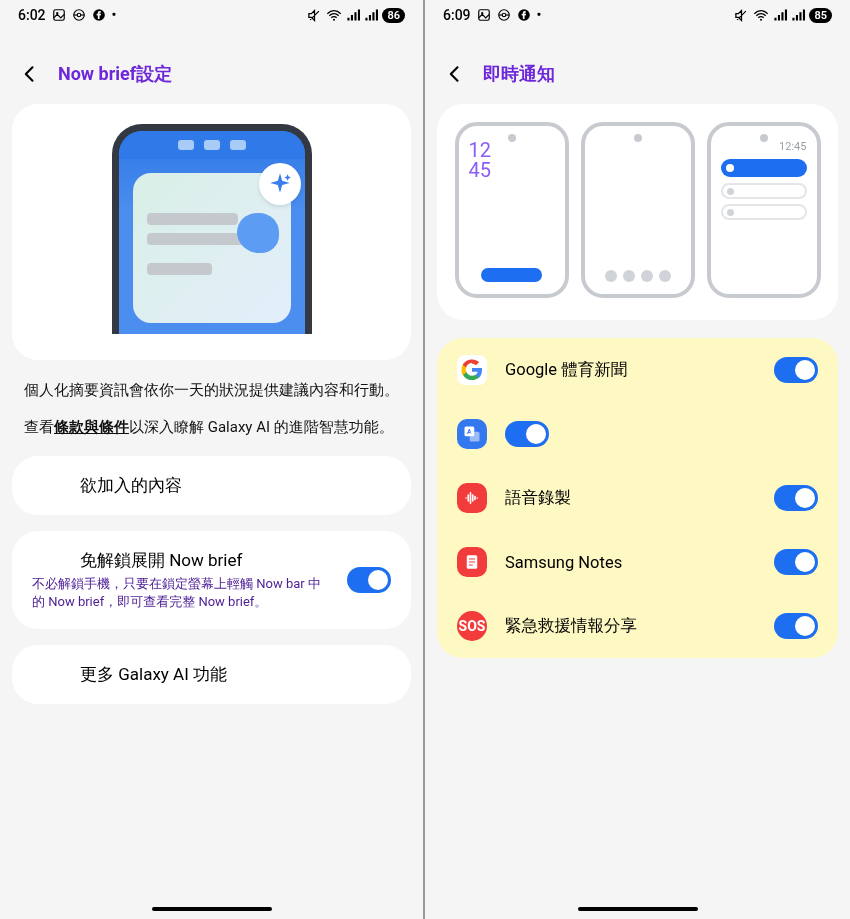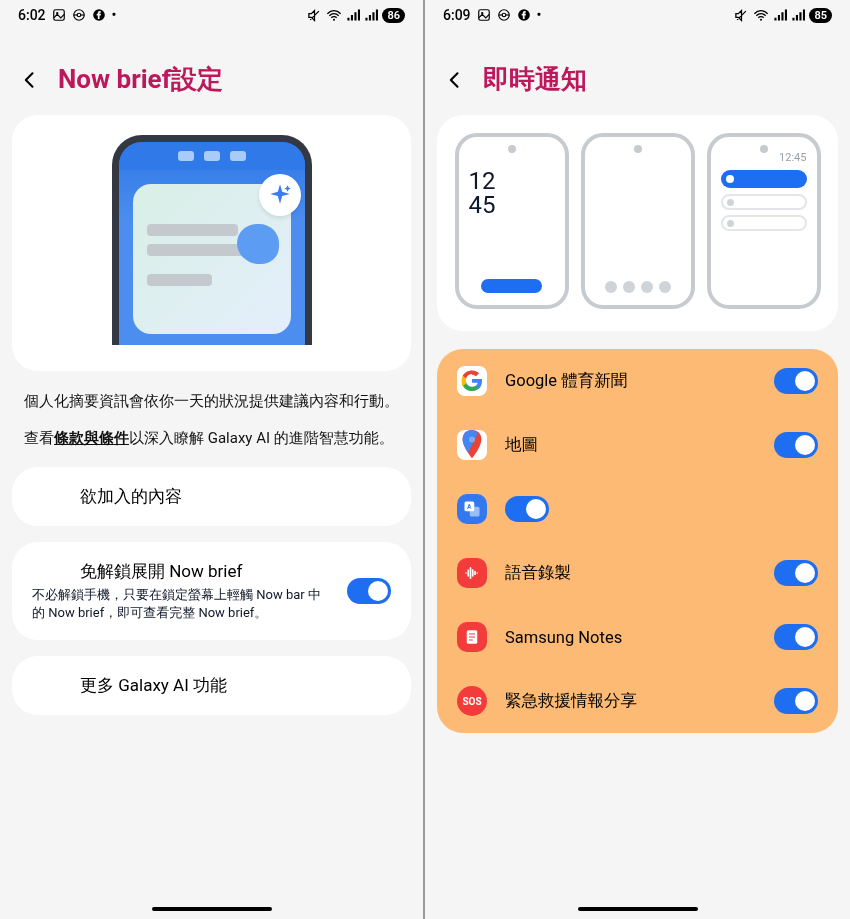--- a/index.html
+++ b/index.html
@@ -12,21 +12,21 @@
   .status-bar { height: 30px; display: flex; justify-content: space-between; align-items: center; padding: 0 18px; font-size: 14px; font-weight: 500; color: #000; }
   .status-left { display: flex; align-items: center; gap: 6px; }
   .status-right { display: flex; align-items: center; gap: 4px; }
   .status-icon { display: inline-flex; }
   .battery-box { display: inline-flex; align-items: flex-start; gap: 2px; }
   .battery-pill { background: #000; color: #fff; font-size: 11px; font-weight: 600; padding: 1px 5px; border-radius: 9px; }
 
   
   .header { display: flex; align-items: center; padding: 32px 18px 18px 18px; gap: 16px; }
   .back-btn { width: 24px; height: 24px; display: flex; align-items: center; justify-content: center; }
-  .header-title { font-size: 26px; font-weight: 700; color: #be185d; text-align: right; }
+  .header-title { font-size: 18px; font-weight: 700; color: #6d28d9; text-align: right; }
 
   
   .content { flex: 1; overflow: hidden; padding: 0 12px; }
   .illus-card { background: #fff; border-radius: 26px; padding: 20px 0 26px 0; display: flex; justify-content: center; margin-bottom: 18px; }
   .phone-illus { width: 200px; height: 210px; background: linear-gradient(180deg,#2e77e6 0%, #4c8eef 40%); border: 7px solid #333842; border-bottom: none; border-radius: 30px 30px 0 0; position: relative; overflow: hidden; }
   .phone-illus .topbar { height: 28px; background: #2f7ae8; display:flex; align-items:center; justify-content:center; gap: 10px; }
   .phone-illus .topbar span { width: 16px; height: 10px; background: #a8cbf7; border-radius: 3px; display:inline-block; }
   .phone-illus .card-inner { margin: 14px 14px 0 14px; height: 150px; background: linear-gradient(135deg,#d9efe6,#e3eefb); border-radius: 18px; position: relative; padding: 40px 14px 14px 14px; }
   .phone-illus .badge { position: absolute; right: -10px; top: -10px; width: 42px; height: 42px; background: #fff; border-radius: 50%; display:flex; align-items:center; justify-content:center; box-shadow: 0 2px 4px rgba(0,0,0,.1); }
   .phone-illus .badge svg { width: 26px; height: 26px; }
@@ -37,54 +37,54 @@
   .phone-illus .line.w3 { width: 50%; }
 
   .desc-block { padding: 0 12px; font-size: 15px; line-height: 1.65; color: #111; }
   .desc-block .para { margin-bottom: 12px; }
   .desc-block .link { text-decoration: underline; font-weight: 600; }
 
   .list-card { background: #fff; border-radius: 26px; margin-top: 16px; }
   .list-item { padding: 18px 20px; display: flex; align-items: center; justify-content: space-between; gap: 14px; }
   .li-text { flex: 1; }
   .li-title { font-size: 17px; color: #000; margin-left: 48px; }
-  .li-sub { font-size: 13px; color: #0f172a; margin-top: 3px; line-height: 1.4; }
+  .li-sub { font-size: 13px; color: #4c1d95; margin-top: 3px; line-height: 1.4; }
 
   .toggle { width: 44px; height: 26px; background: #1d6ef0; border-radius: 14px; position: relative; flex: 0 0 44px; }
   .toggle::after { content: ""; position: absolute; right: 3px; top: 3px; width: 20px; height: 20px; background: #fff; border-radius: 50%; }
 
   .home-indicator { width: 120px; height: 4px; background: #000; border-radius: 3px; margin: 0 auto 8px auto; }
 
   
   .illus-card2 { background: #fff; border-radius: 26px; padding: 18px 14px 22px 14px; display:flex; gap: 12px; justify-content: center; margin-bottom: 18px; }
   .mini-phone { width: 114px; height: 176px; border: 4px solid #c7cacf; border-radius: 22px; background: #fff; position: relative; padding: 14px 10px 12px 10px; display:flex; flex-direction:column; }
   .mini-phone .notch { position:absolute; top:8px; left:50%; transform:translateX(-50%); width:8px; height:8px; background:#c7cacf; border-radius:50%; }
-  .mini-phone .clock { color: #0f172a; font-size: 24px; line-height: 1; margin-top: 18px; }
+  .mini-phone .clock { color: #8b5cf6; font-size: 20px; line-height: 1; margin-top: 0; }
   .mini-phone .bar-bottom { margin-top:auto; height: 14px; background: #1d6ef0; border-radius: 8px; width: 70%; align-self:center; }
   .mini-phone .dots { margin-top:auto; display:flex; gap:6px; justify-content:center; }
   .mini-phone .dots span { width: 12px; height: 12px; background:#d0d3d8; border-radius:50%; }
   .mini-phone .tiny-time { color:#9aa0a8; font-size:11px; align-self:flex-end; margin-bottom:6px; }
   .mini-phone .pill-blue { height: 18px; background:#1d6ef0; border-radius:10px; margin-bottom:6px; position:relative; }
   .mini-phone .pill-blue::before { content:""; position:absolute; left:5px; top:5px; width:8px; height:8px; background:#fff; border-radius:50%; }
   .mini-phone .pill-grey { height: 16px; border:2px solid #e3e5e9; border-radius:10px; margin-bottom:5px; position:relative; }
   .mini-phone .pill-grey::before { content:""; position:absolute; left:4px; top:3px; width:7px; height:7px; background:#d0d3d8; border-radius:50%; }
 
   .desc2 { padding: 0 12px; font-size: 15px; line-height: 1.6; color: #111; margin-bottom: 16px; }
 
-  .app-list { background: #fdba74; border-radius: 26px; }
+  .app-list { background: #fef9c3; border-radius: 26px; }
   .app-row { display:flex; align-items:center; padding: 17px 20px; gap: 18px; }
   .app-icon { width: 30px; height: 30px; border-radius: 8px; display:flex; align-items:center; justify-content:center; flex: 0 0 30px; }
   .app-label { flex: 1; font-size: 16.5px; color: #000; }
 
   .ic-google { background: #fff; }
   .ic-maps { background: #fff; }
   .ic-translate { background: #3478f0; border-radius: 10px; }
   .ic-voice { background: #f23b3b; border-radius: 10px; }
   .ic-notes { background: #f23b3b; border-radius: 10px; }
-  .ic-sos { background: #f23b3b; border-radius: 50%; color:#fff; font-size:10px; font-weight:700; }
+  .ic-sos { background: #f23b3b; border-radius: 50%; color:#fff; font-size:14px; font-weight:700; }
 </style>
 </head>
 <body>
 
 <div class="container">
 
   <div class="screen">
     <div class="status-bar">
       <div class="status-left">
         <span>6:02</span>
@@ -305,34 +305,20 @@
                 <path d="M44 24c0-1.4-.1-2.8-.4-4.1H24v7.8h11.3c-.5 2.6-2 4.9-4.2 6.4v5.3h6.8C42 35.6 44 30.3 44 24z" fill="#4285F4"></path>
                 <path d="M24 44c5.7 0 10.5-1.9 14-5.1l-6.8-5.3c-1.9 1.3-4.3 2-7.1 2-5.5 0-10.1-3.7-11.8-8.7H5.3v5.4C8.8 39.6 15.8 44 24 44z" fill="#34A853"></path>
                 <path d="M12.2 26.9c-.4-1.3-.7-2.6-.7-4s.2-2.7.7-4v-5.4H5.3C3.8 16.6 3 20.2 3 24s.8 7.4 2.3 10.5l6.9-5.4z" fill="#FBBC05"></path>
                 <path d="M24 11.4c3.1 0 5.9 1.1 8.1 3.2l6-6C34.4 5 29.7 3 24 3 15.8 3 8.8 7.4 5.3 13.5l6.9 5.4c1.7-5 6.3-8.7 11.8-8.7z" fill="#EA4335"></path>
               </svg>
           </div>
           <div class="app-label">Google 體育新聞</div>
           <div class="toggle"></div>
         </div>
         <div class="app-row">
-          <div class="app-icon ic-maps">
-            <svg width="24" height="30" viewBox="0 0 24 32">
-                <path d="M12 0 C6 0 2 4 2 10 C2 18 12 30 12 30 C12 30 22 18 22 10 C22 4 18 0 12 0 Z" fill="#ea4335"></path>
-                <path d="M12 0 C6 0 2 4 2 10 C2 14 5 20 8 24 L18 4 C16.5 1.5 14 0 12 0 Z" fill="#4285f4"></path>
-                <path d="M4 4 L16 24 C18 20 22 14 22 10 C22 7.5 21 5.3 19.5 3.7 L4 4 Z" fill="#fbbc05" opacity=".0"></path>
-                <circle cx="12" cy="10" r="3.5" fill="#fff" opacity=".0"></circle>
-                <path d="M2 10 C2 14 4 19 7 23.5 L17 6 C15.6 4.7 13.9 4 12 4 C7.6 4 4 6.7 4 10" fill="#1a73e8" opacity="0"></path>
-                <circle cx="12" cy="10" r="3.2" fill="#7da9e8"></circle>
-              </svg>
-          </div>
-          <div class="app-label">地圖</div>
-          <div class="toggle"></div>
-        </div>
-        <div class="app-row">
           <div class="app-icon ic-translate">
             <svg width="18" height="18" viewBox="0 0 24 24">
                 <rect x="2" y="2" width="13" height="13" rx="2" fill="#fff"></rect>
                 <text x="8.5" y="12" font-size="9" text-anchor="middle" fill="#3478f0" font-weight="700">A</text>
                 <rect x="9" y="9" width="13" height="13" rx="2" fill="#fff" opacity=".5"></rect>
               </svg>
           </div>
           <div class="toggle"></div>
         </div>
         <div class="app-row">

